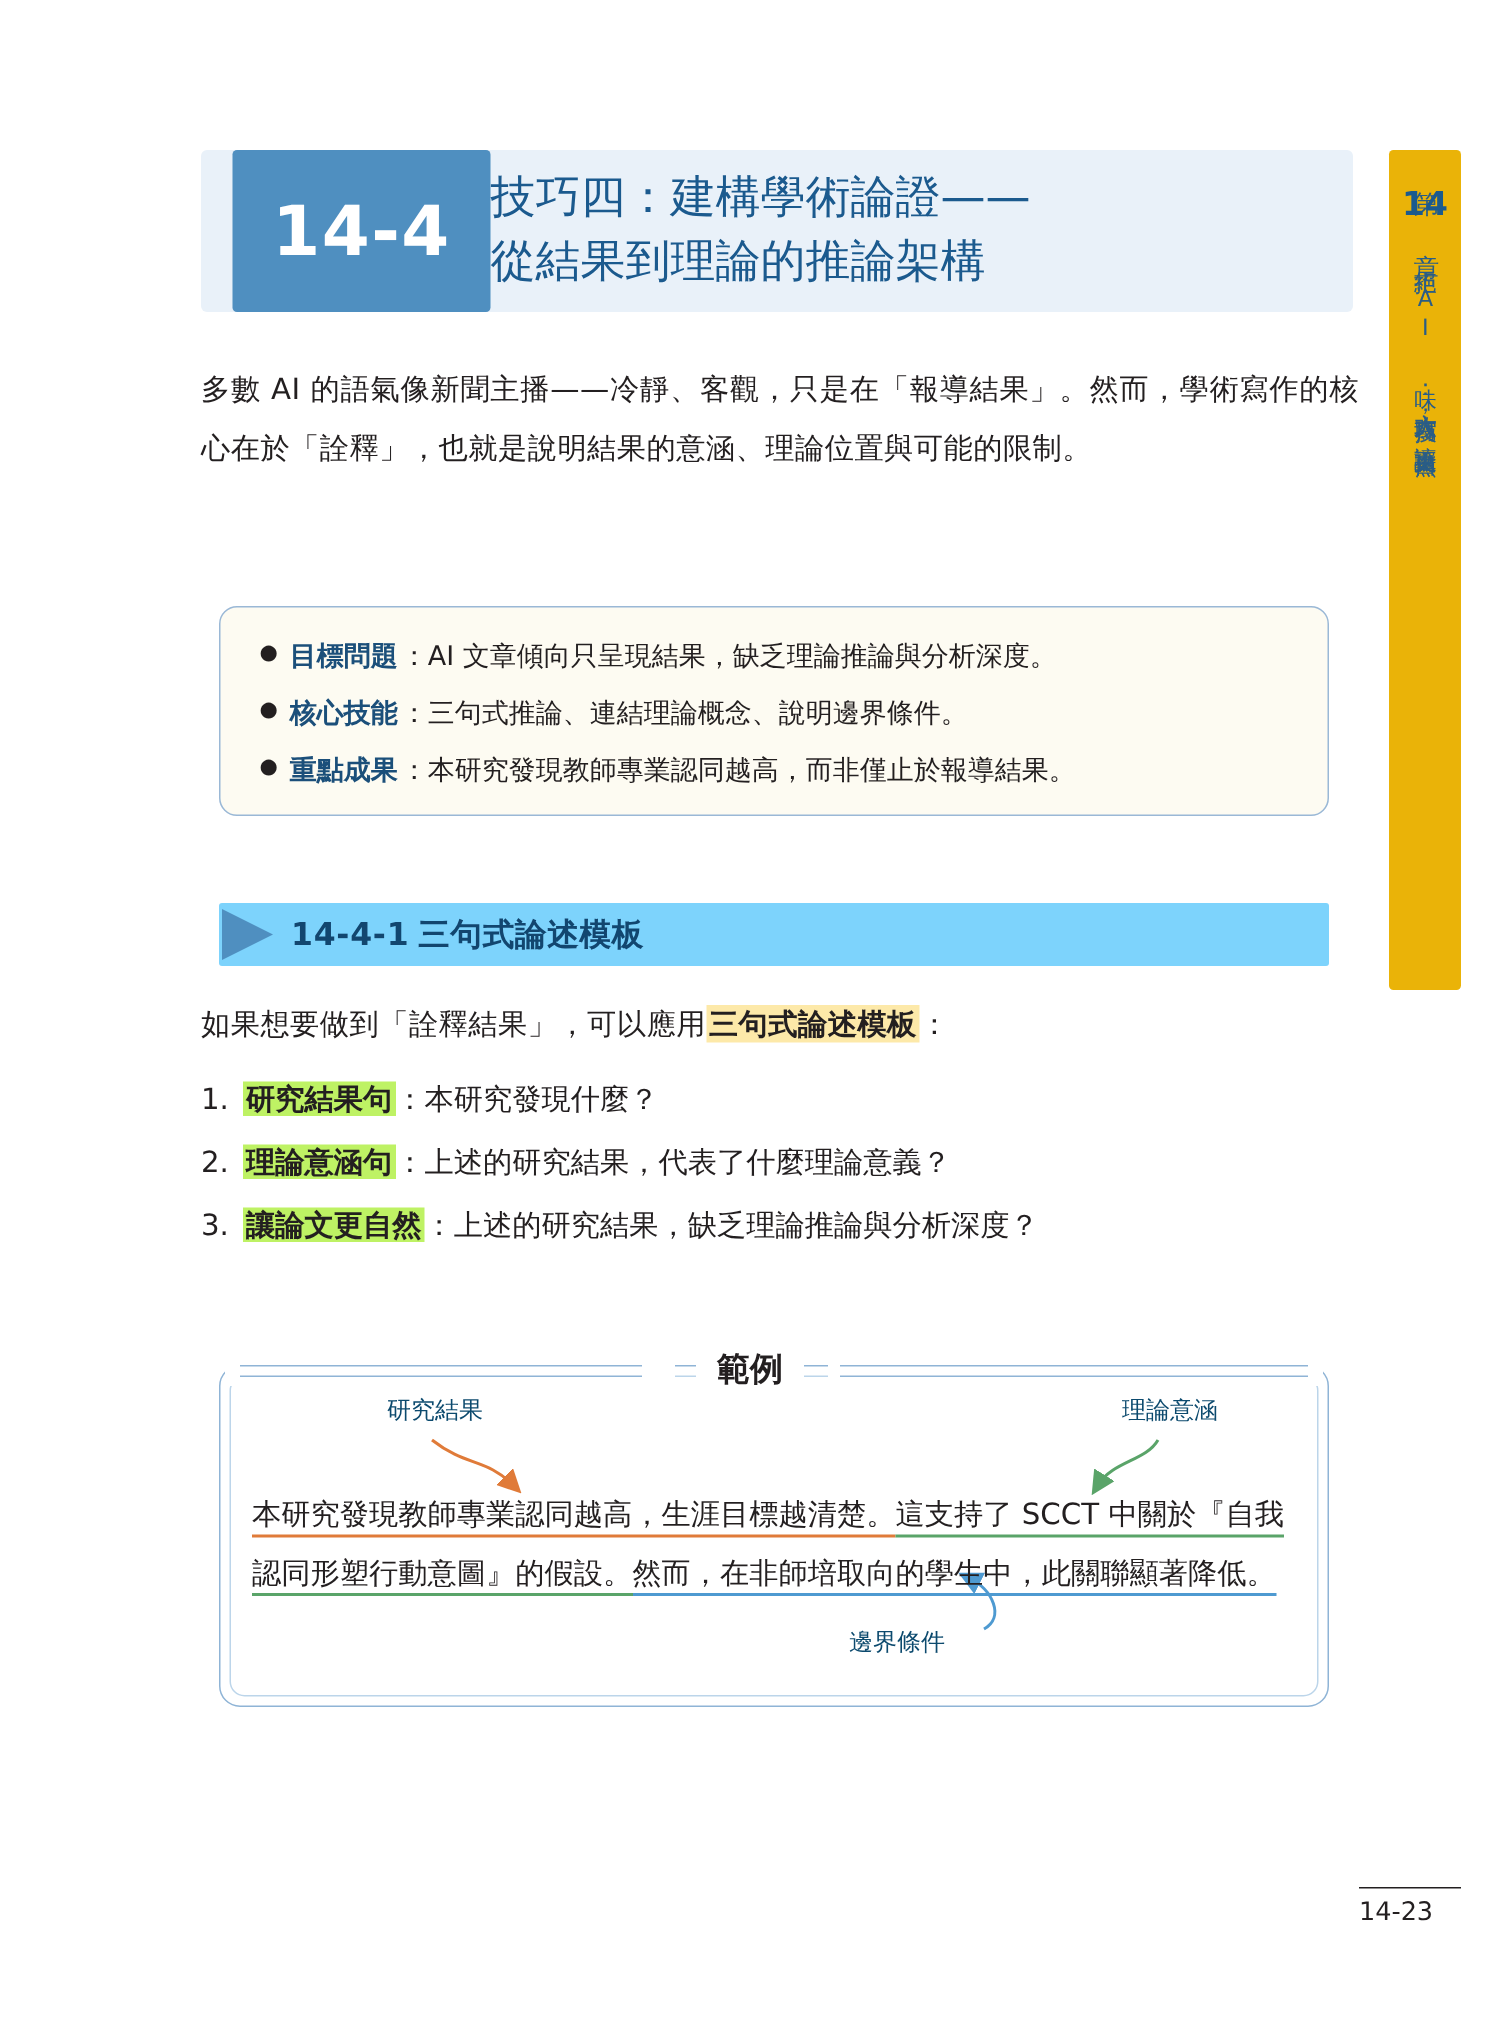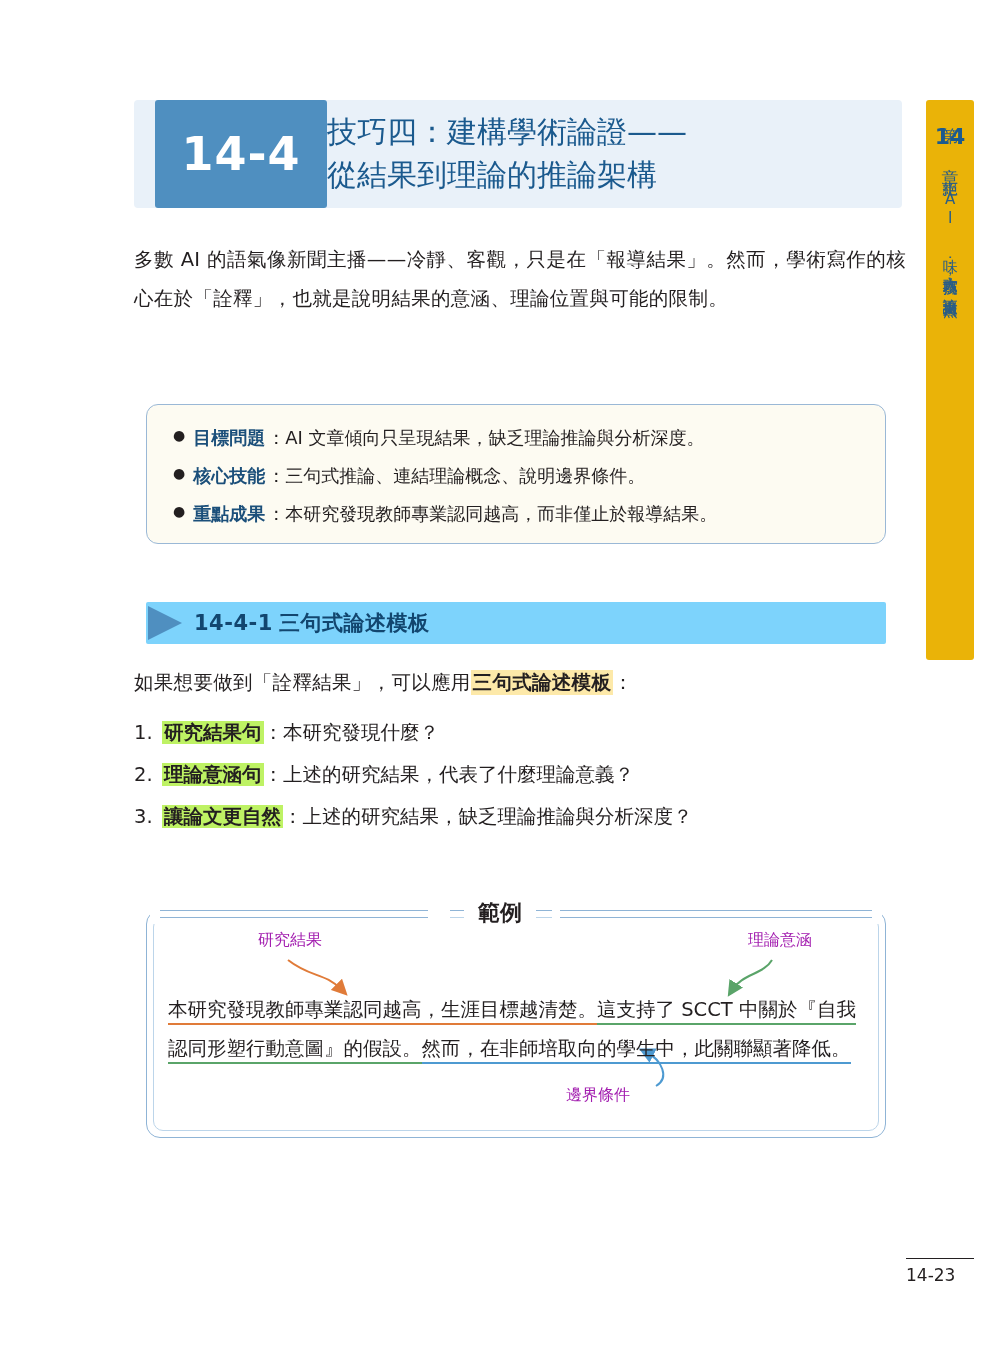--- a/index.html
+++ b/index.html
@@ -263,21 +263,21 @@
     line-height: 2.0;
     color: #231f20;
   }
   .u-orange { border-bottom: 2px solid #e07b39; padding-bottom: 2px; }
   .u-green  { border-bottom: 2px solid #5aa469; padding-bottom: 2px; }
   .u-blue   { border-bottom: 2px solid #4e9ad1; padding-bottom: 2px; }
 
   .ann {
     position: absolute;
     font-size: 16px;
-    color: #a21caf;
+    color: #0c4a6e;
   }
   #ann-result { left: 258px; top: 930px; }
   #ann-theory { left: 748px; top: 930px; text-align: right; }
   #ann-bound  { left: 566px; top: 1085px; }
 
   .ann-svg {
     position: absolute;
     left: 146px;
     top: 910px;
     width: 740px;

